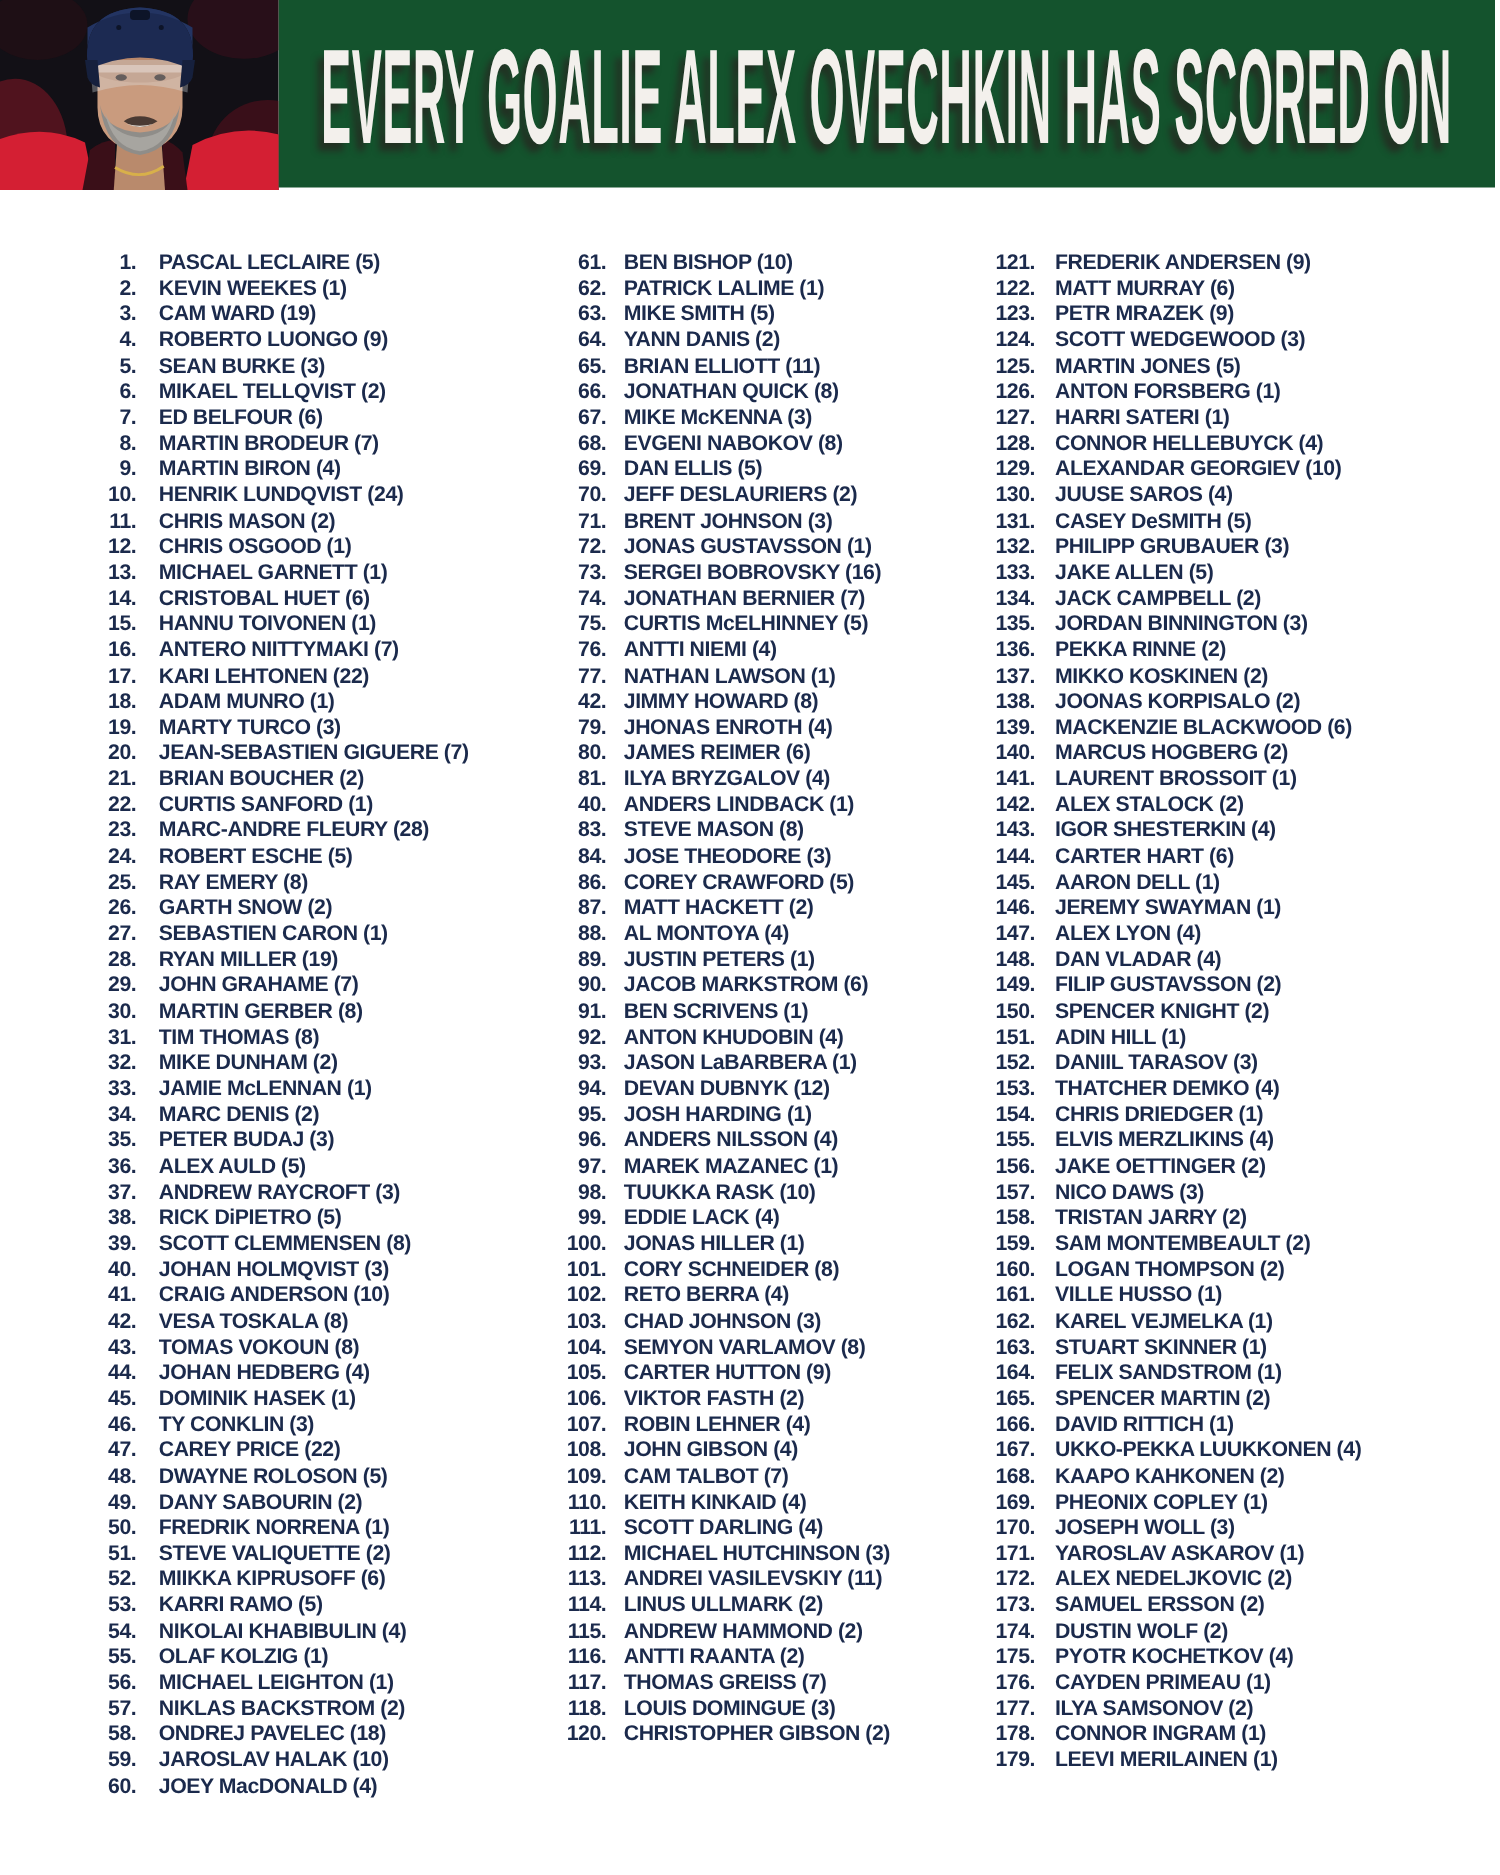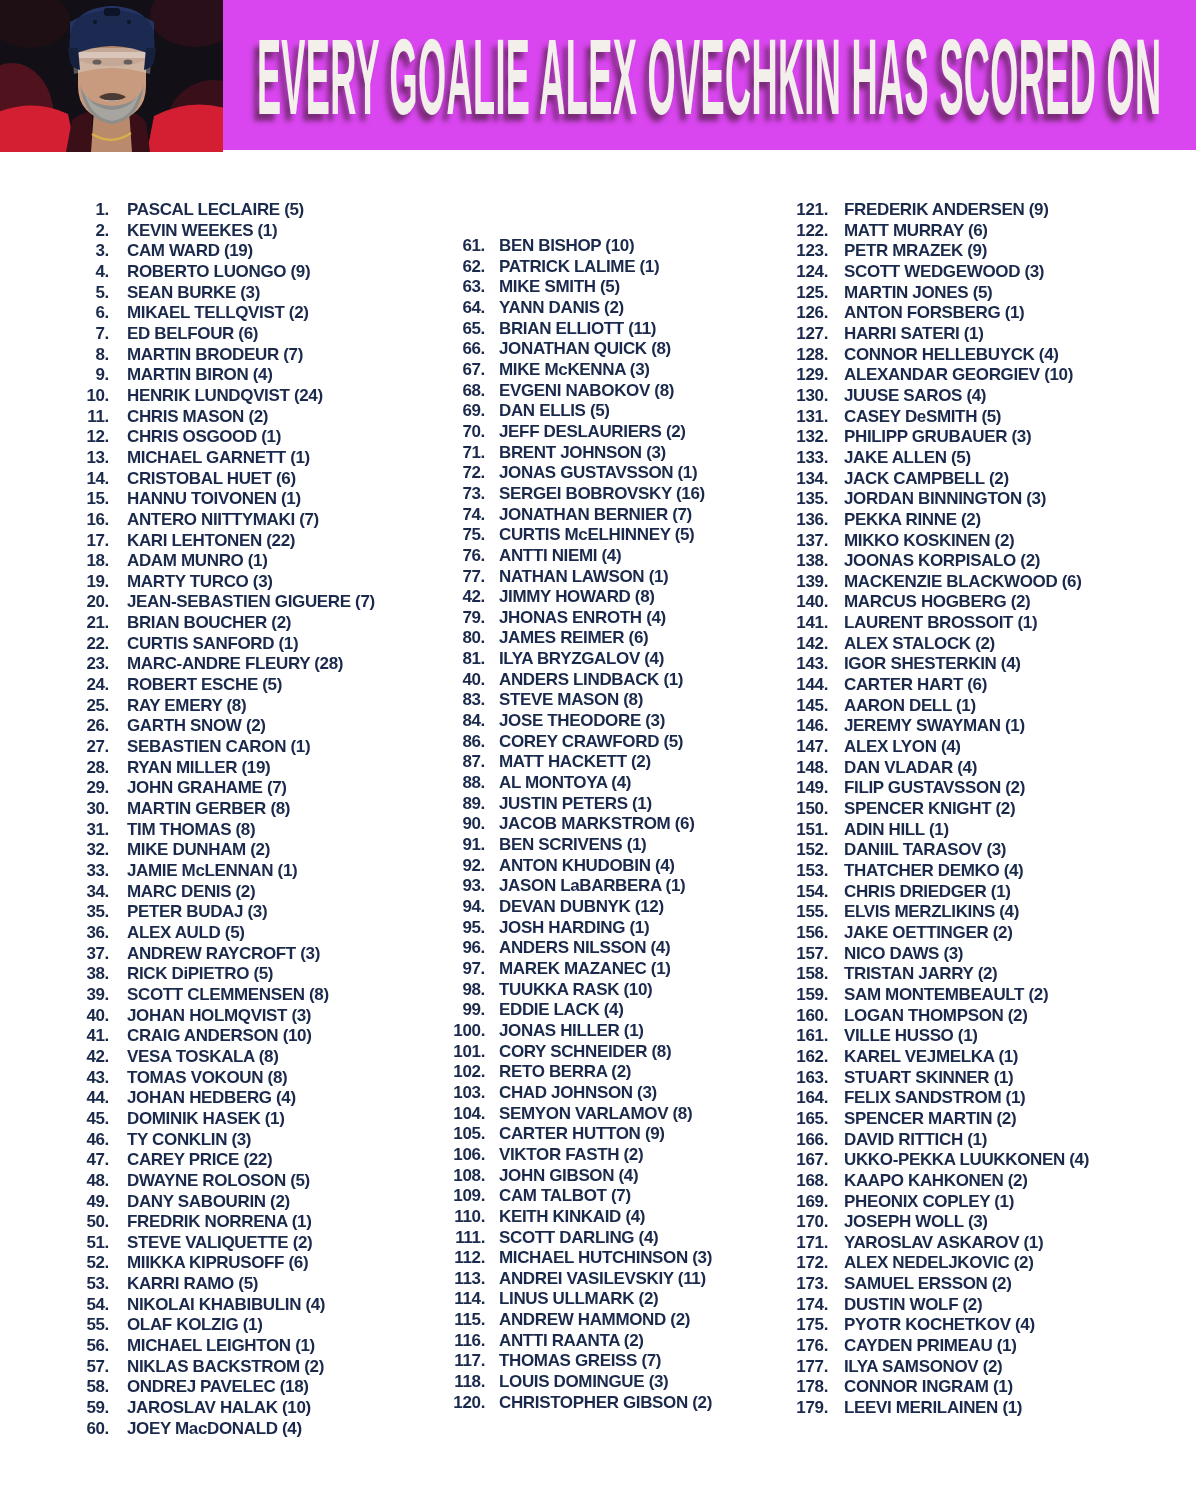--- a/index.html
+++ b/index.html
@@ -7,39 +7,39 @@
   body{
     width:1200px;height:1500px;position:relative;background:#ffffff;
     font-family:"Liberation Sans", sans-serif;overflow:hidden;
   }
   
   .photo{
     position:absolute;left:0;top:0;width:223px;height:152px;overflow:hidden;
   }
   .banner{
     position:absolute;left:223px;top:0;width:973px;height:150px;
-    background:#d946ef;display:flex;align-items:center;justify-content:center;
+    background:#14532d;display:flex;align-items:center;justify-content:center;
     overflow:hidden;
   }
   .banner h1{
     margin:0;padding:0;line-height:1;white-space:nowrap;
     font-size:108px;font-weight:bold;letter-spacing:1px;
     color:#F3F0EC;
     transform:scaleX(.335) translateY(2px);
     transform-origin:50% 50%;
     text-shadow:-15px 7px 9px rgba(45,22,27,.55);
   }
   
   .col{position:absolute;top:200px;color:#1B2A4C;font-weight:bold;font-size:17px;letter-spacing:-0.35px;}
   .col-1{left:66px;width:386px;}
   .col-2{left:432px;width:384px;}
   .col-3{left:776px;width:424px;}
   .row{display:flex;height:20.66px;align-items:baseline;line-height:20.66px;}
   .num{flex:0 0 52px;text-align:right;box-sizing:border-box;padding-right:9px;}
-  .col-2 .num{flex-basis:58px;padding-right:5px;margin-top:36px;}
+  .col-2 .num{flex-basis:58px;padding-right:5px;}
   .col-3 .num{flex-basis:59px;padding-right:7px;text-align:right;}
   .nm{padding-left:9px;white-space:nowrap;}
 </style>
 </head>
 <body>
 
 <div class="photo">
   <svg width="223" height="152" viewBox="0 0 223 152" xmlns="http://www.w3.org/2000/svg">
     <rect width="223" height="152" fill="#121016"></rect>
     <ellipse cx="12" cy="118" rx="42" ry="55" fill="#8d1625" opacity=".5"></ellipse>
@@ -489,39 +489,43 @@
     <div class="row">
       <span class="num">100.</span>
       <span class="nm">JONAS HILLER (1)</span>
     </div>
     <div class="row">
       <span class="num">101.</span>
       <span class="nm">CORY SCHNEIDER (8)</span>
     </div>
     <div class="row">
       <span class="num">102.</span>
-      <span class="nm">RETO BERRA (2)</span>
+      <span class="nm">RETO BERRA (4)</span>
     </div>
     <div class="row">
       <span class="num">103.</span>
       <span class="nm">CHAD JOHNSON (3)</span>
     </div>
     <div class="row">
       <span class="num">104.</span>
       <span class="nm">SEMYON VARLAMOV (8)</span>
     </div>
     <div class="row">
       <span class="num">105.</span>
       <span class="nm">CARTER HUTTON (9)</span>
     </div>
     <div class="row">
       <span class="num">106.</span>
       <span class="nm">VIKTOR FASTH (2)</span>
     </div>
     <div class="row">
+      <span class="num">107.</span>
+      <span class="nm">ROBIN LEHNER (4)</span>
+    </div>
+    <div class="row">
       <span class="num">108.</span>
       <span class="nm">JOHN GIBSON (4)</span>
     </div>
     <div class="row">
       <span class="num">109.</span>
       <span class="nm">CAM TALBOT (7)</span>
     </div>
     <div class="row">
       <span class="num">110.</span>
       <span class="nm">KEITH KINKAID (4)</span>

